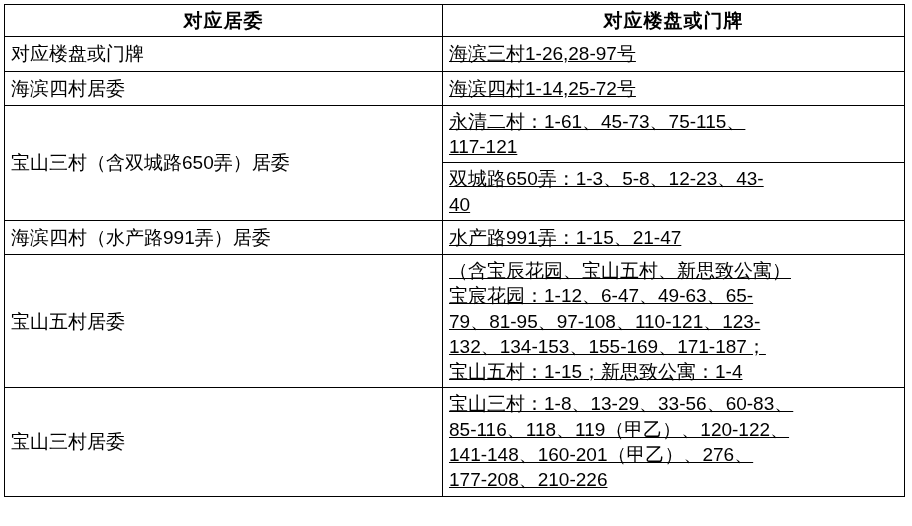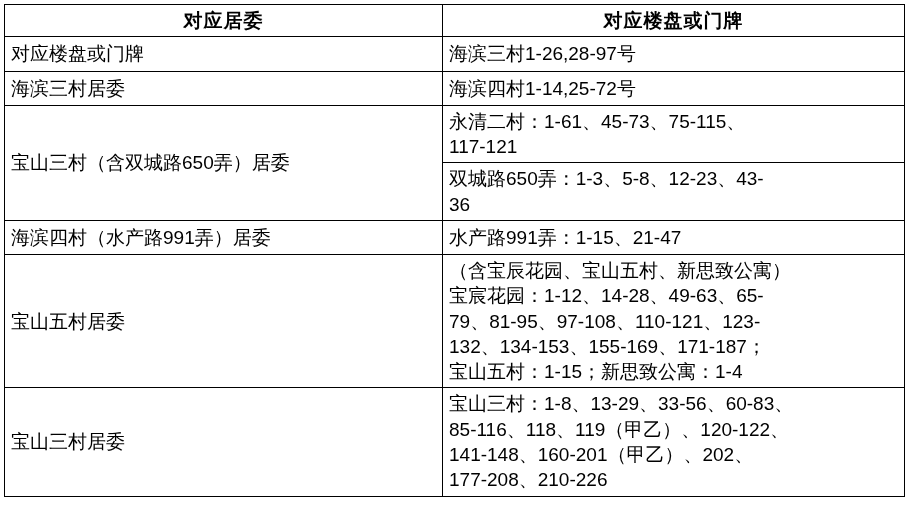--- a/index.html
+++ b/index.html
@@ -46,20 +46,21 @@
     vertical-align: middle;
     font-size: 19px;
   }
   td.right-cell {
     text-align: left;
     vertical-align: middle;
     font-size: 19px;
   }
   .cell-lines > div {
     display: block;
+    text-decoration: underline;
   }
   .pad-line { padding: 1px 0; }
 </style>
 </head>
 <body>
 
 <div class="table-wrap">
   <table class="jw-table">
     <colgroup>
       <col class="col-left">
@@ -74,70 +75,70 @@
     <tbody>
       <tr>
         <td class="left-cell">对应楼盘或门牌</td>
         <td class="right-cell">
           <div class="cell-lines">
             <div class="pad-line">海滨三村1-26,28-97号</div>
           </div>
         </td>
       </tr>
       <tr>
-        <td class="left-cell">海滨三村居委</td>
+        <td class="left-cell">海滨四村居委</td>
         <td class="right-cell">
           <div class="cell-lines">
             <div class="pad-line">海滨四村1-14,25-72号</div>
           </div>
         </td>
       </tr>
       <tr>
         <td class="left-cell" rowspan="2">宝山三村（含双城路650弄）居委</td>
         <td class="right-cell">
           <div class="cell-lines">
             <div>永清二村：1-61、45-73、75-115、</div>
             <div>117-121</div>
           </div>
         </td>
       </tr>
       <tr>
         <td class="right-cell">
           <div class="cell-lines">
             <div>双城路650弄：1-3、5-8、12-23、43-</div>
-            <div>36</div>
+            <div>40</div>
           </div>
         </td>
       </tr>
       <tr>
         <td class="left-cell">海滨四村（水产路991弄）居委</td>
         <td class="right-cell">
           <div class="cell-lines">
             <div class="pad-line">水产路991弄：1-15、21-47</div>
           </div>
         </td>
       </tr>
       <tr>
         <td class="left-cell">宝山五村居委</td>
         <td class="right-cell">
           <div class="cell-lines">
             <div>（含宝辰花园、宝山五村、新思致公寓）</div>
-            <div>宝宸花园：1-12、14-28、49-63、65-</div>
+            <div>宝宸花园：1-12、6-47、49-63、65-</div>
             <div>79、81-95、97-108、110-121、123-</div>
             <div>132、134-153、155-169、171-187；</div>
             <div>宝山五村：1-15；新思致公寓：1-4</div>
           </div>
         </td>
       </tr>
       <tr>
         <td class="left-cell">宝山三村居委</td>
         <td class="right-cell">
           <div class="cell-lines">
             <div>宝山三村：1-8、13-29、33-56、60-83、</div>
             <div>85-116、118、119（甲乙）、120-122、</div>
-            <div>141-148、160-201（甲乙）、202、</div>
+            <div>141-148、160-201（甲乙）、276、</div>
             <div>177-208、210-226</div>
           </div>
         </td>
       </tr>
     </tbody>
   </table>
 </div>
 
 </body></html>

